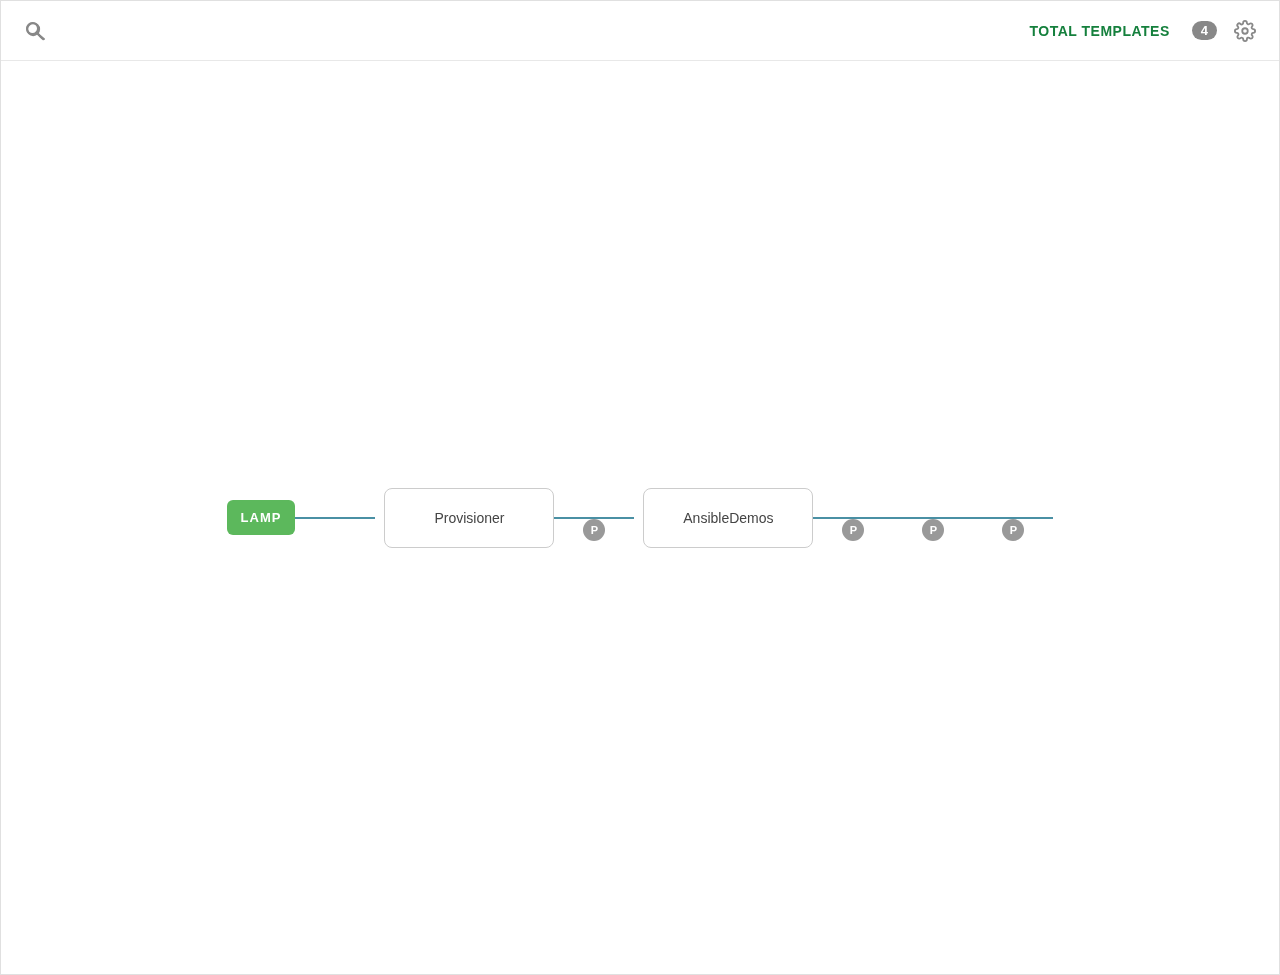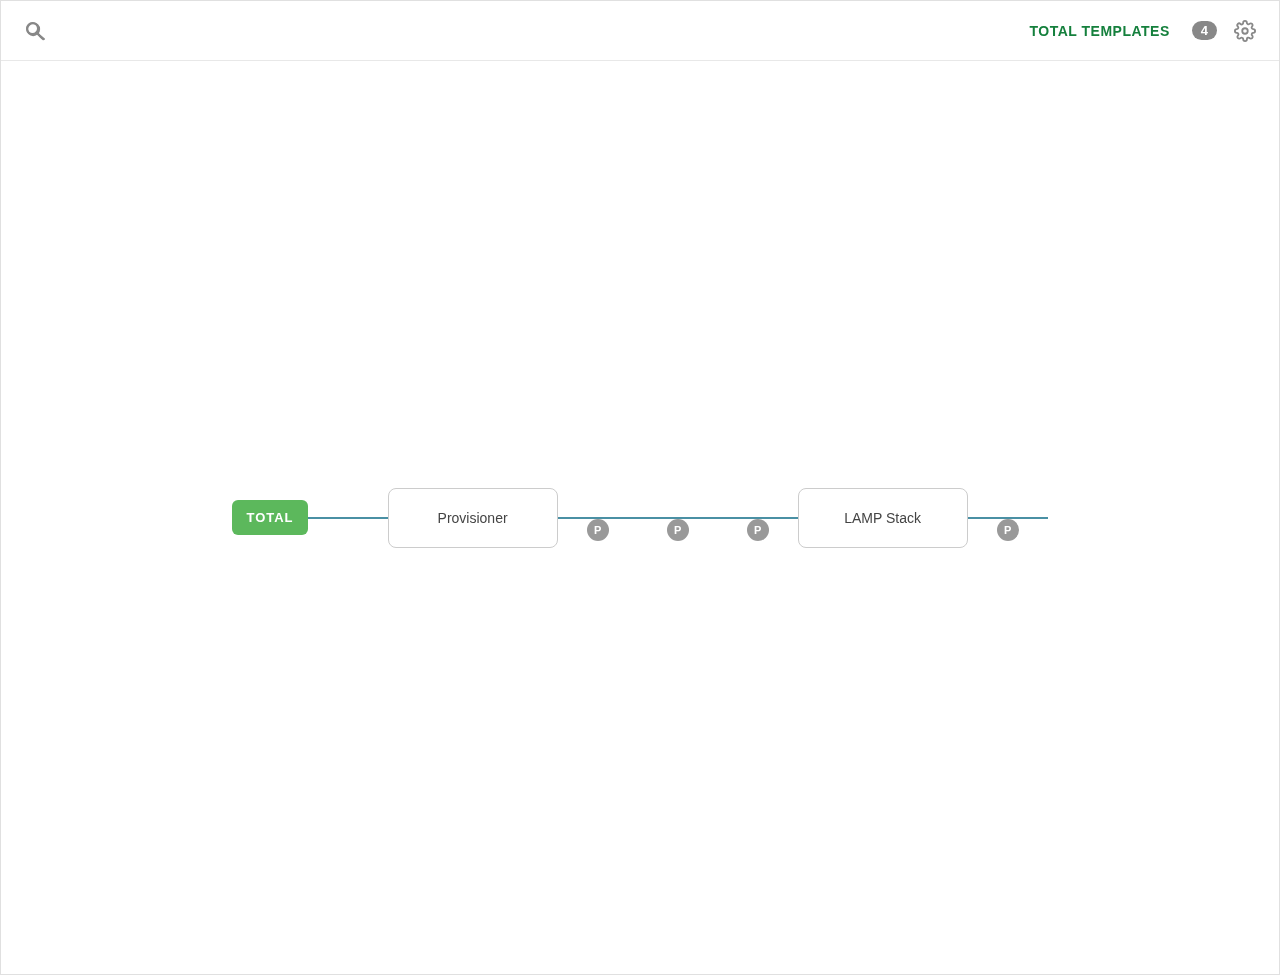--- a/index.html
+++ b/index.html
@@ -151,20 +151,21 @@
       border: 1.5px solid #cccccc;
       border-radius: 8px;
       padding: 10px 20px;
       min-width: 170px;
       min-height: 60px;
       display: flex;
       align-items: center;
       justify-content: center;
       cursor: pointer;
       position: relative;
+      margin-left: 9px;
     }
 
     .node-task-label {
       font-size: 14px;
       color: #444;
       text-align: center;
     }
 
     
     .connector-with-badge {
@@ -231,49 +232,49 @@
         </svg>
       </div>
     </div>
   </div>
 
   <div class="canvas-area">
     <div class="workflow">
       <div class="workflow-inner">
 
         <div class="node-start">
-          <span>TOTAL</span>
+          <span>LAMP</span>
         </div>
 
         <div class="connector"></div>
 
         <div class="node-task">
           <span class="node-task-label">Provisioner</span>
         </div>
 
         <div class="connector-with-badge">
           <div class="connector-line"></div>
           <div class="p-badge">P</div>
         </div>
 
-
-        <div class="connector-with-badge">
-          <div class="connector-line"></div>
-          <div class="p-badge">P</div>
-        </div>
-
-
-        <div class="connector-with-badge">
-          <div class="connector-line"></div>
-          <div class="p-badge">P</div>
-        </div>
-
         <div class="node-task">
-          <span class="node-task-label">LAMP Stack</span>
-        </div>
+          <span class="node-task-label">AnsibleDemos</span>
+        </div>
+
+        <div class="connector-with-badge">
+          <div class="connector-line"></div>
+          <div class="p-badge">P</div>
+        </div>
+
+
+        <div class="connector-with-badge">
+          <div class="connector-line"></div>
+          <div class="p-badge">P</div>
+        </div>
+
 
         <div class="connector-with-badge">
           <div class="connector-line"></div>
           <div class="p-badge">P</div>
         </div>
 
       </div>
     </div>
   </div>
 

